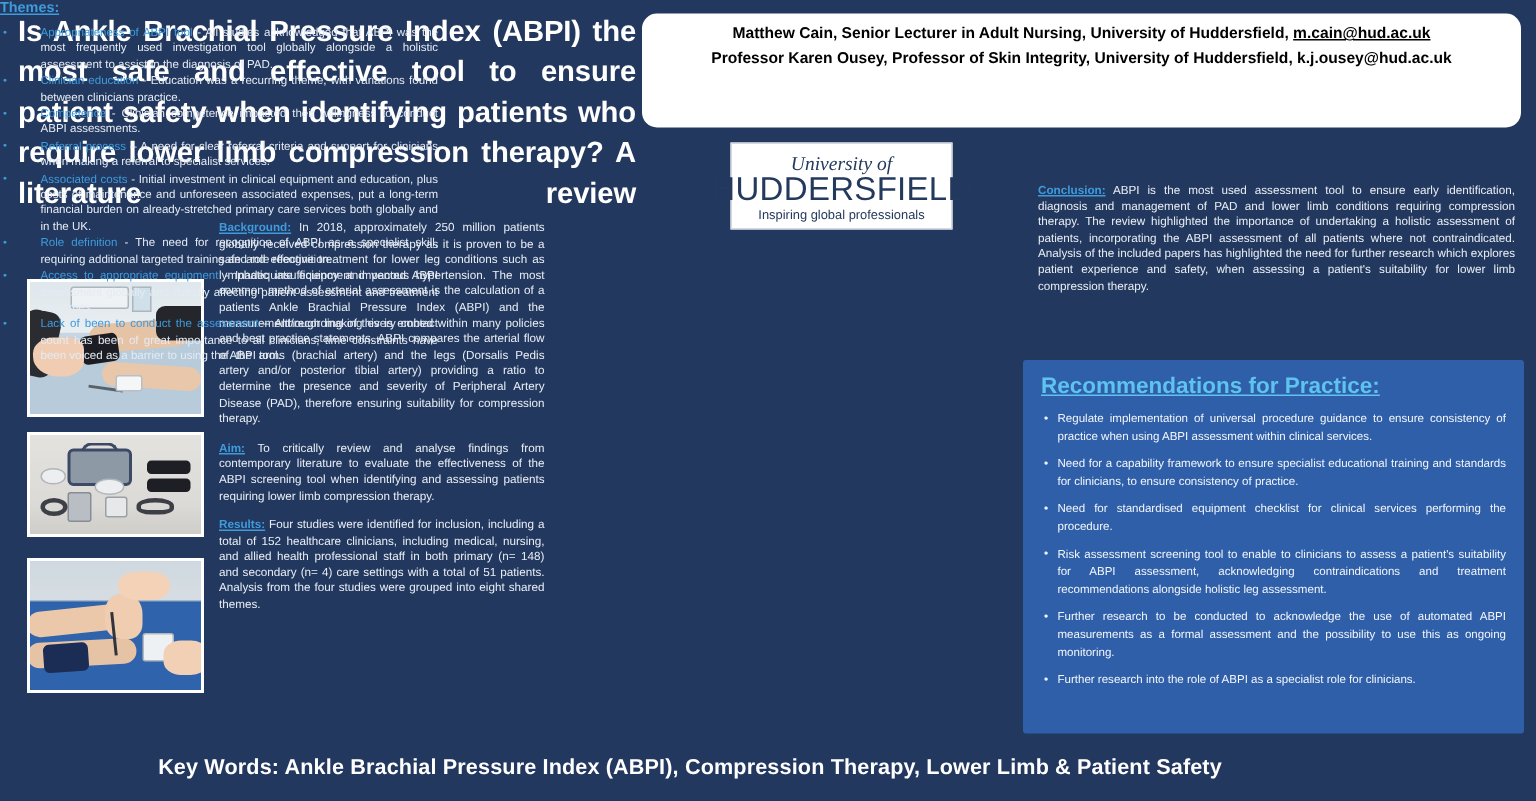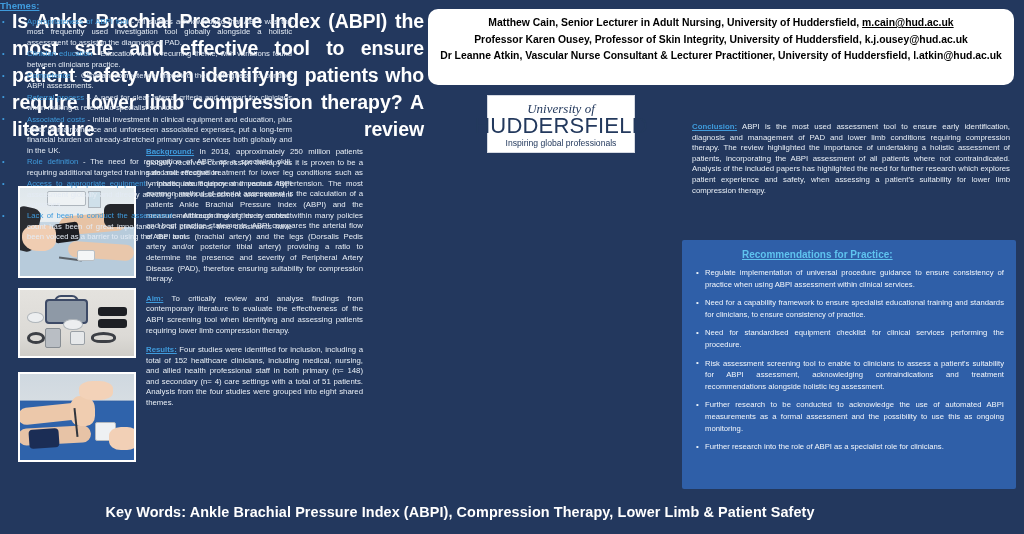--- a/index.html
+++ b/index.html
@@ -196,21 +196,21 @@
 
   
   #recs {
     position: absolute;
     left: 682px; top: 240px;
     width: 334px; height: 249px;
     background: #2f5fa8;
     border-radius: 2px;
     padding: 9px 12px 0 12px;
   }
-  #recs .sec-head { color: #5fc3ef; font-size: 10px; margin-bottom: 7px; margin-left: 48px; }
+  #recs .sec-head { color: #5fc3ef; font-size: 15px; margin-bottom: 7px; }
   ul.rec-list { list-style: none; }
   ul.rec-list > li {
     position: relative;
     padding-left: 11px;
     margin-bottom: 7px;
     color: #f2f6fb;
     font-size: 7.7px;
     line-height: 11.6px;
     text-align: justify;
     text-justify: inter-word;
@@ -243,21 +243,20 @@
 </head>
 <body>
 
 <div class="poster">
 
   <div class="title">Is Ankle Brachial Pressure Index (ABPI) the most safe and effective tool to ensure patient safety when identifying patients who require lower limb compression therapy? A literature review</div>
 
   <div class="authors-box">
     <div class="author-line"><span>Matthew Cain, Senior Lecturer in Adult Nursing, University of Huddersfield, </span><span class="email-underline">m.cain@hud.ac.uk</span></div>
     <div class="author-line">Professor Karen Ousey, Professor of Skin Integrity, University of Huddersfield, k.j.ousey@hud.ac.uk</div>
-    <div class="author-line wrap">Dr Leanne Atkin, Vascular Nurse Consultant &amp; Lecturer Practitioner, University of Huddersfield, l.atkin@hud.ac.uk</div>
   </div>
 
   <div class="logo-box">
     <div class="logo-l1">University of</div>
     <div class="logo-l2">HUDDERSFIELD</div>
     <div class="logo-l3">Inspiring global professionals</div>
   </div>
 
   <div class="photo" id="photo-1">
     <div class="ph-inner p1">

